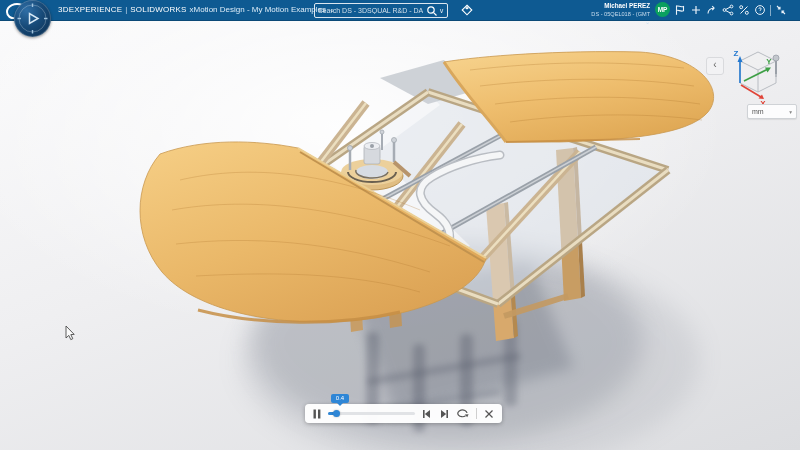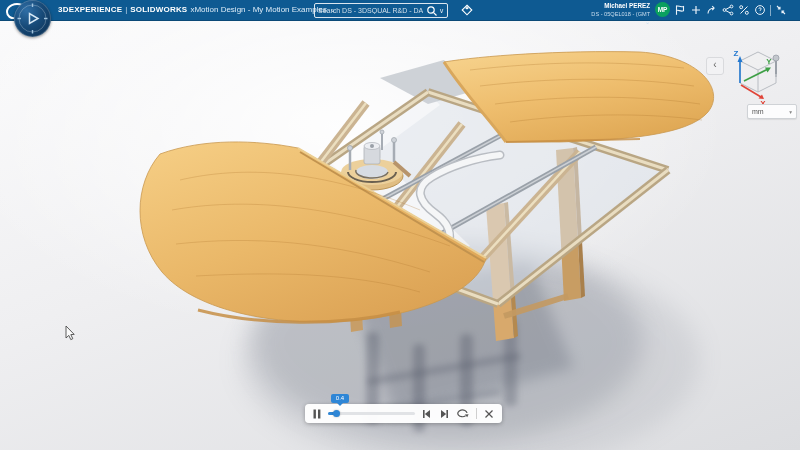--- a/index.html
+++ b/index.html
@@ -16,21 +16,21 @@
   
   #topbar{position:absolute;left:0;top:0;width:800px;height:20px;background:#0e5a92;
           border-bottom:1px solid rgba(0,0,0,.18);z-index:5;}
   #ds-logo{position:absolute;left:3px;top:1px;}
   #compass{position:absolute;left:14px;top:0;width:37px;height:37px;border-radius:50%;
     background:radial-gradient(circle at 34% 28%, #2f6ea6 0%, #174a78 45%, #0b2c4d 100%);
     box-shadow:0 1px 3px rgba(0,0,0,.4), inset 0 0 0 1px rgba(255,255,255,.18);
     z-index:7;display:flex;align-items:center;justify-content:center;}
   #title{position:absolute;left:58px;top:0;height:20px;line-height:20px;color:#fff;
          font-size:8px;white-space:nowrap;z-index:6;}
-  #title .b{font-weight:bold;letter-spacing:.2px;}
+  #title .b{font-weight:normal;letter-spacing:.2px;}
   #title .ctx{color:#dcecf8;margin-left:3px;}
   #title .crt{color:#cfe2f2;margin-left:3px;font-size:7px;}
   #title .dv{margin:0 3px;color:#bcd6ea;}
 
   #searchbox{position:absolute;left:314px;top:3px;width:132px;height:13px;z-index:6;
     border:1px solid rgba(255,255,255,.85);border-radius:2px;display:flex;align-items:center;}
   #searchbox input{flex:1;min-width:0;background:transparent;border:none;outline:none;
     color:#fff;font-size:7px;padding:0 3px;font-family:"Liberation Sans",sans-serif;}
   #searchbox input::placeholder{color:rgba(255,255,255,.8);}
   #searchbox .crt{color:rgba(255,255,255,.85);font-size:7px;margin:0 3px 0 1px;}

